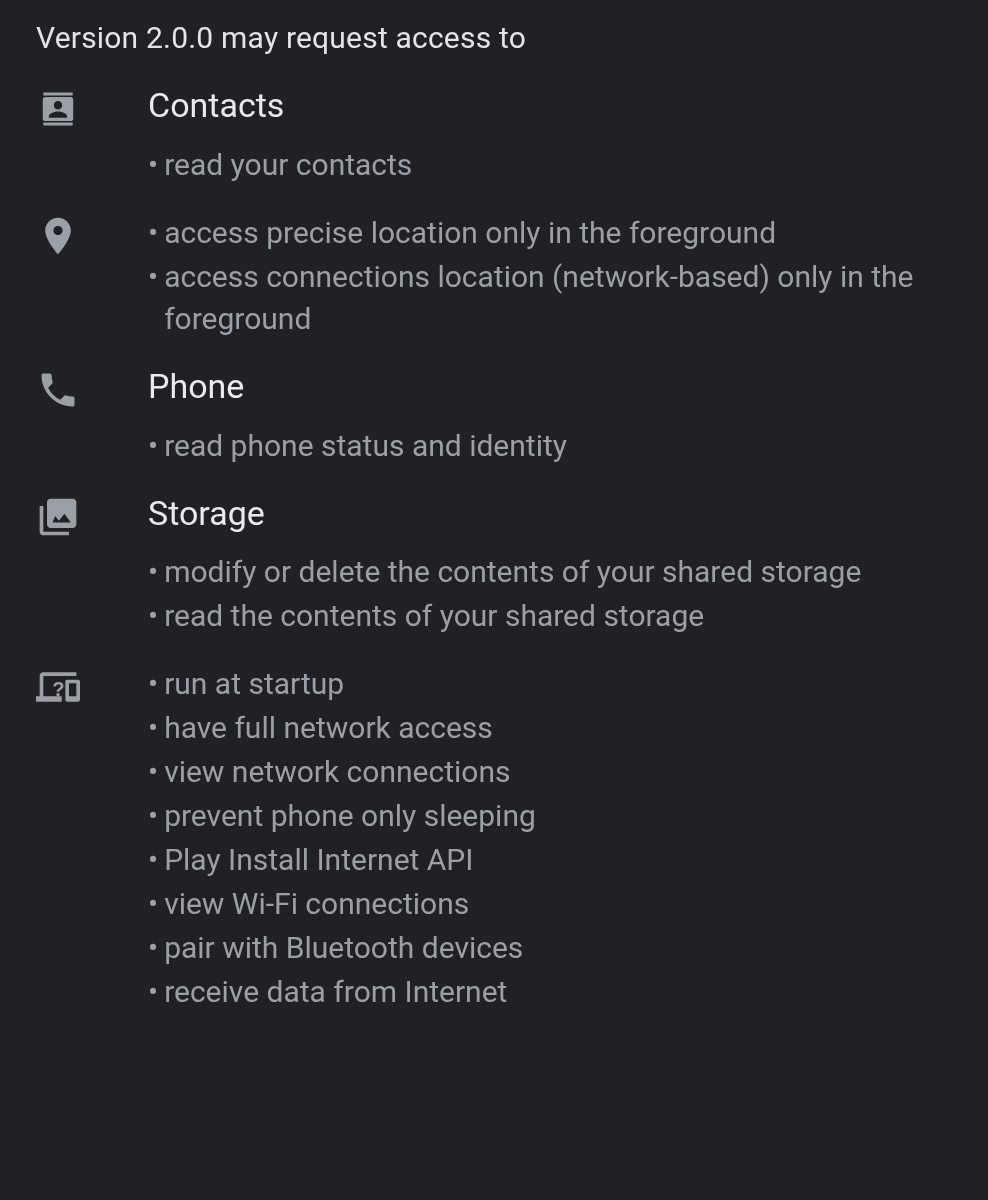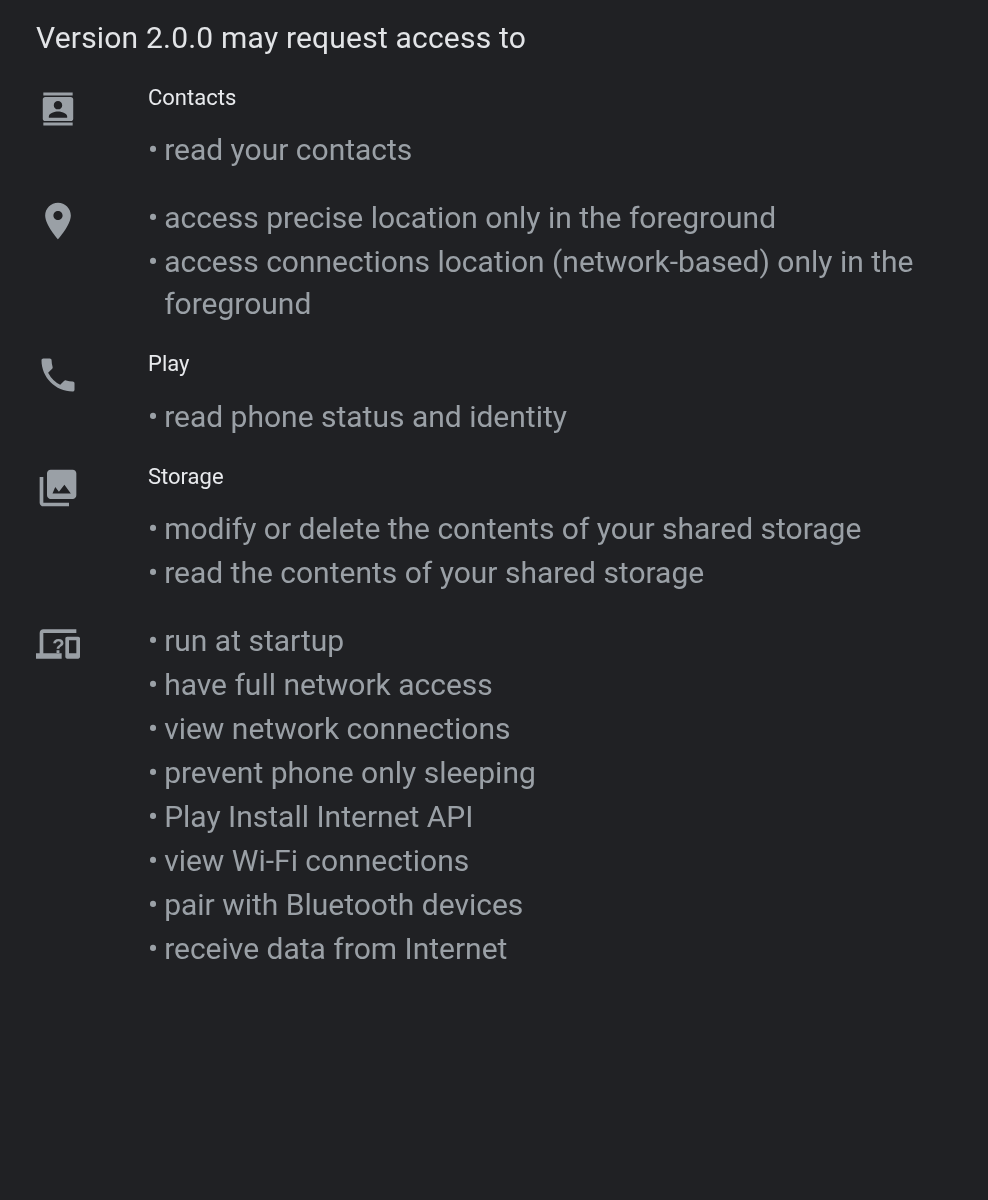--- a/index.html
+++ b/index.html
@@ -39,21 +39,21 @@
   .icon-col svg {
     width: 44px;
     height: 44px;
     fill: #9aa0a6;
   }
   .text-col {
     flex: 1 1 auto;
     min-width: 0;
   }
   .group-title {
-    font-size: 22px;
+    font-size: 34px;
     color: #e8eaed;
     font-weight: 400;
     margin: 0 0 18px 0;
     line-height: 1.2;
   }
   .detail-line {
     font-size: 30px;
     color: #9aa0a6;
     line-height: 1.4;
     margin: 0 0 2px 0;
@@ -116,21 +116,21 @@
     </div>
   </div>
 
   <div class="perm-group">
     <div class="icon-col">
       <svg viewBox="0 0 24 24">
           <path d="M6.62 10.79a15.053 15.053 0 006.59 6.59l2.2-2.2c.27-.27.67-.36 1.02-.24 1.12.37 2.33.57 3.57.57.55 0 1 .45 1 1V20c0 .55-.45 1-1 1C10.61 21 3 13.39 3 4c0-.55.45-1 1-1h3.5c.55 0 1 .45 1 1 0 1.25.2 2.45.57 3.57.11.35.03.74-.25 1.02l-2.2 2.2z"></path>
         </svg>
     </div>
     <div class="text-col">
-      <div class="group-title">Play</div>
+      <div class="group-title">Phone</div>
       <div class="details-block">
         <div class="detail-line">
             <span class="bullet">•</span>
             <span class="detail-text">read phone status and identity</span>
           </div>
       </div>
     </div>
   </div>
 
   <div class="perm-group">

